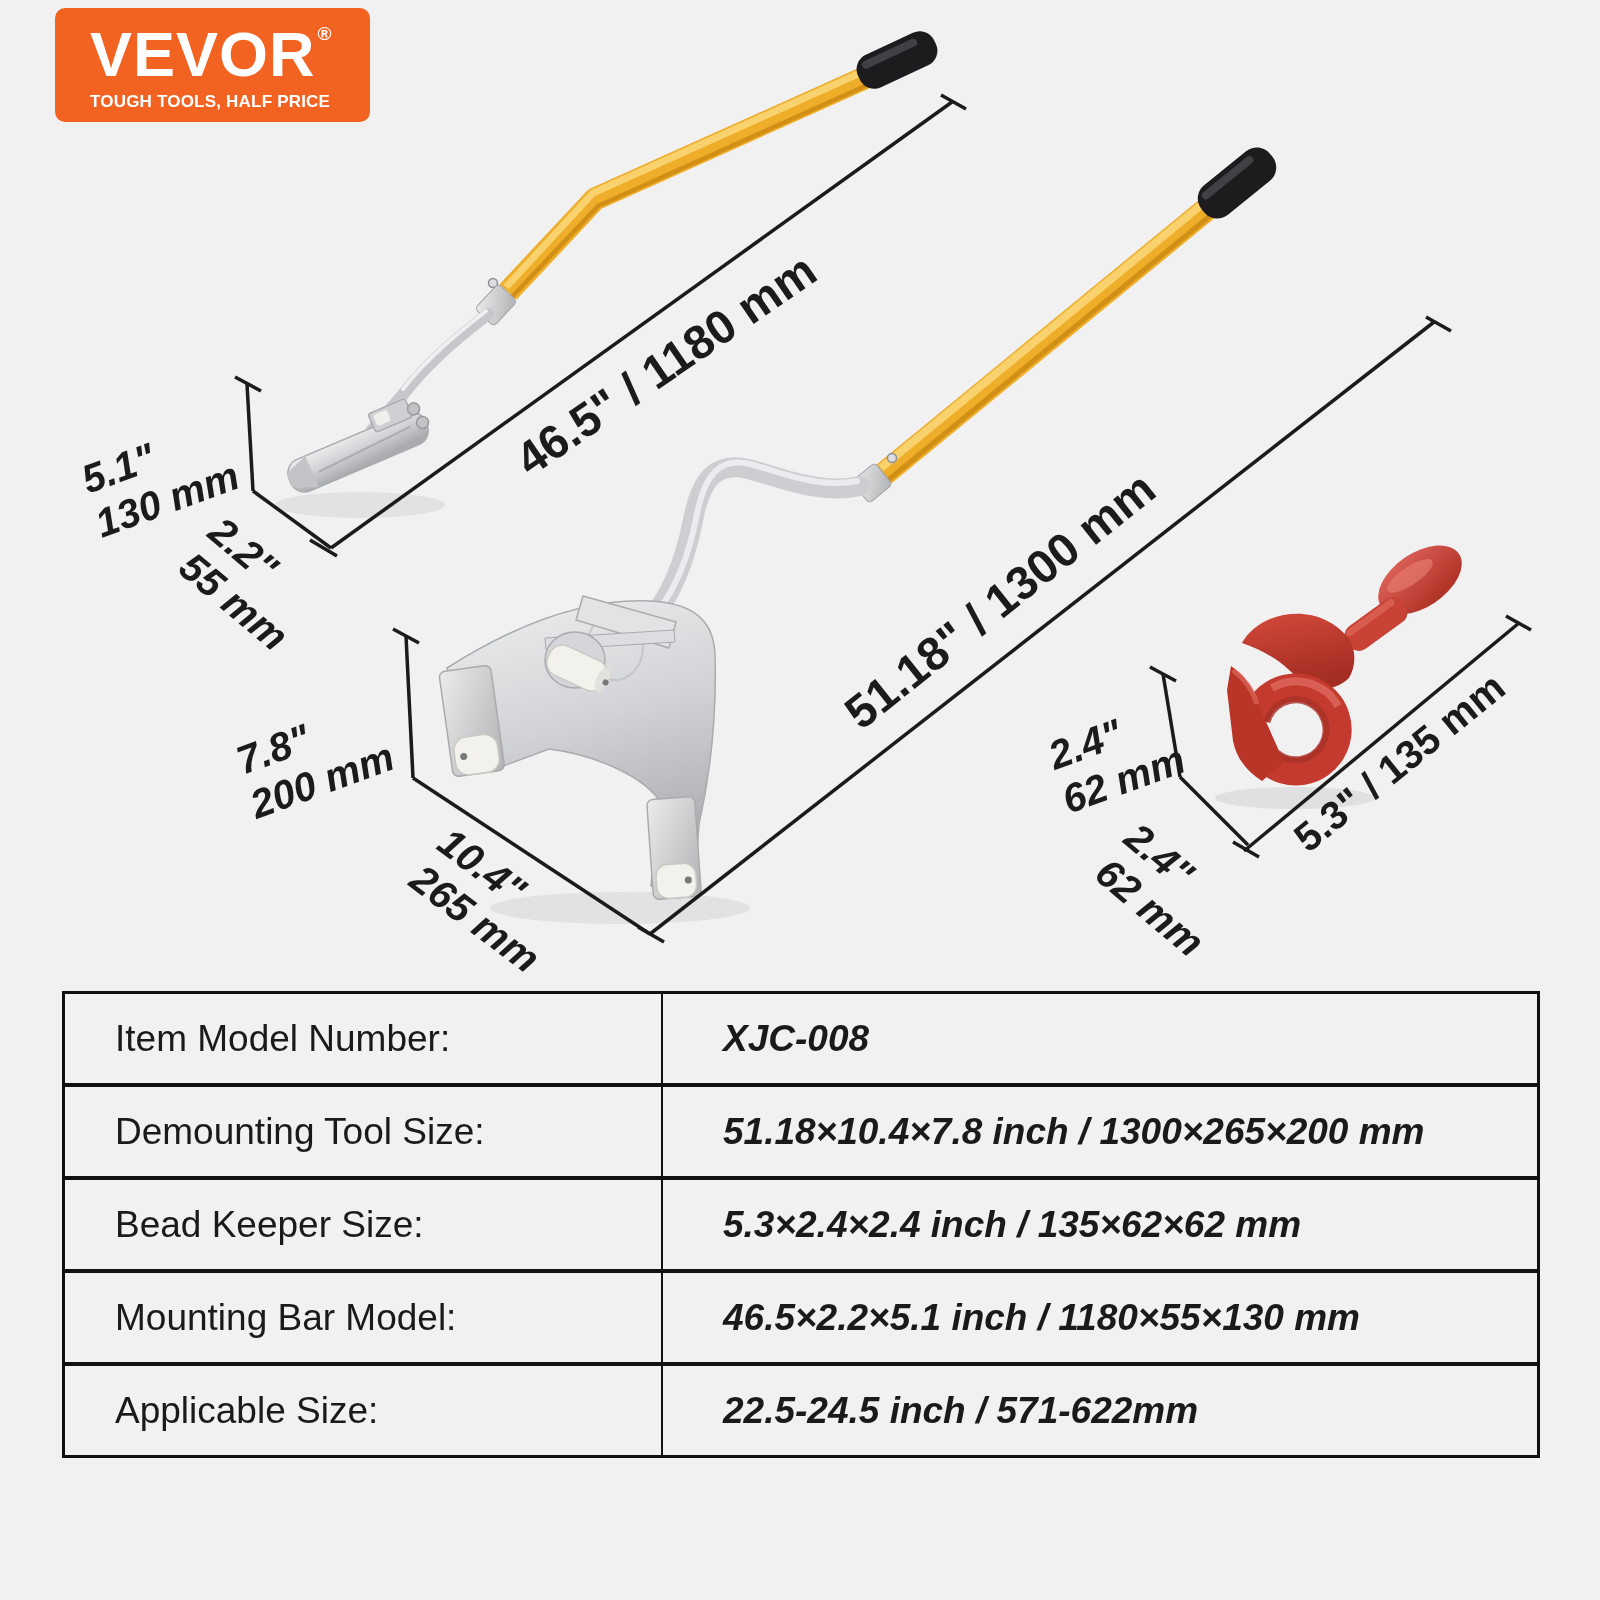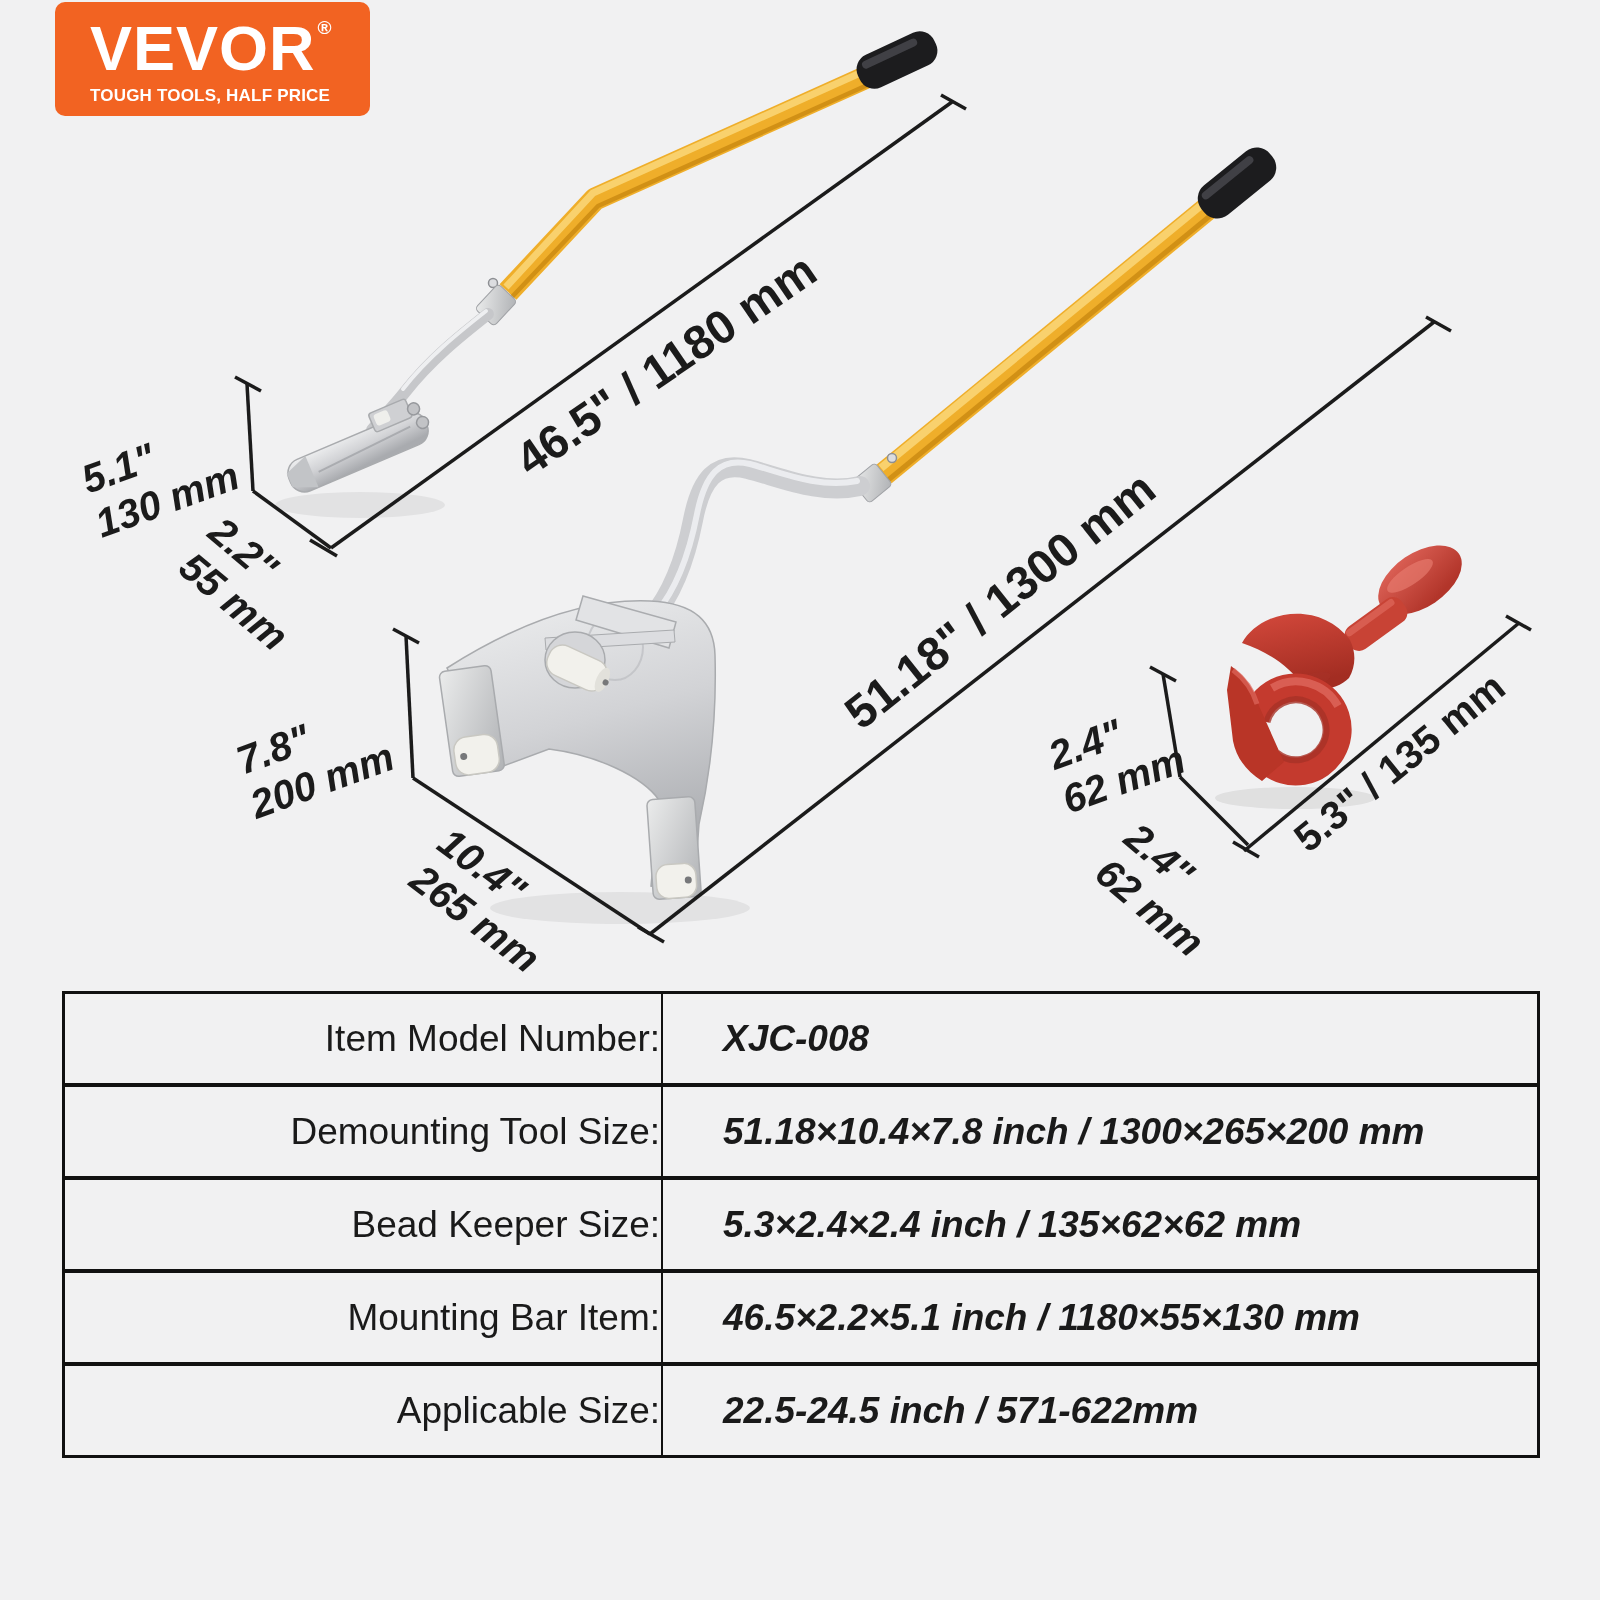--- a/index.html
+++ b/index.html
@@ -7,21 +7,21 @@
     width:1600px;height:1600px;
     background:#f1f1f2;
     font-family:"Liberation Sans", sans-serif;
     position:relative;
     overflow:hidden;
   }
   #canvas{position:absolute;inset:0;width:1600px;height:1600px;}
 
   
   .logo{
-    position:absolute;left:55px;top:2px;width:315px;height:114px;
+    position:absolute;left:55px;top:8px;width:315px;height:114px;
     background:#f26322;border-radius:10px;
     color:#ffffff;box-sizing:border-box;padding:13px 0 0 35px;
   }
   .logo .brand{
     font-weight:bold;font-size:63px;line-height:1.05;letter-spacing:1px;
     display:inline-block;
   }
   .logo .reg{
     font-size:19px;font-weight:bold;vertical-align:top;
     display:inline-block;margin-left:2px;margin-top:2px;
@@ -43,21 +43,21 @@
   .spec-table table{
     width:100%;border-collapse:collapse;table-layout:fixed;
     border:3px solid #111;
   }
   .spec-table td{
     height:87px;vertical-align:middle;
     font-size:37px;color:#1a1a1a;
   }
   .spec-table tr + tr td{border-top:4px solid #111;}
   .spec-table td.lbl{
-    width:545px;padding-left:50px;border-right:2px solid #111;font-weight:400;text-align:right;
+    width:545px;padding-left:50px;border-right:2px solid #111;font-weight:400;
   }
   .spec-table td.val{
     padding-left:60px;font-weight:700;font-style:italic;
   }
 </style>
 </head>
 <body>
 
 <div id="canvas">
 
@@ -271,21 +271,21 @@
         </tr>
         <tr>
           <td class="lbl">Demounting Tool Size:</td>
           <td class="val">51.18×10.4×7.8 inch / 1300×265×200 mm</td>
         </tr>
         <tr>
           <td class="lbl">Bead Keeper Size:</td>
           <td class="val">5.3×2.4×2.4 inch / 135×62×62 mm</td>
         </tr>
         <tr>
-          <td class="lbl">Mounting Bar Item:</td>
+          <td class="lbl">Mounting Bar Model:</td>
           <td class="val">46.5×2.2×5.1 inch / 1180×55×130 mm</td>
         </tr>
         <tr>
           <td class="lbl">Applicable Size:</td>
           <td class="val">22.5-24.5 inch / 571-622mm</td>
         </tr>
       </tbody>
     </table>
   </div>
 

